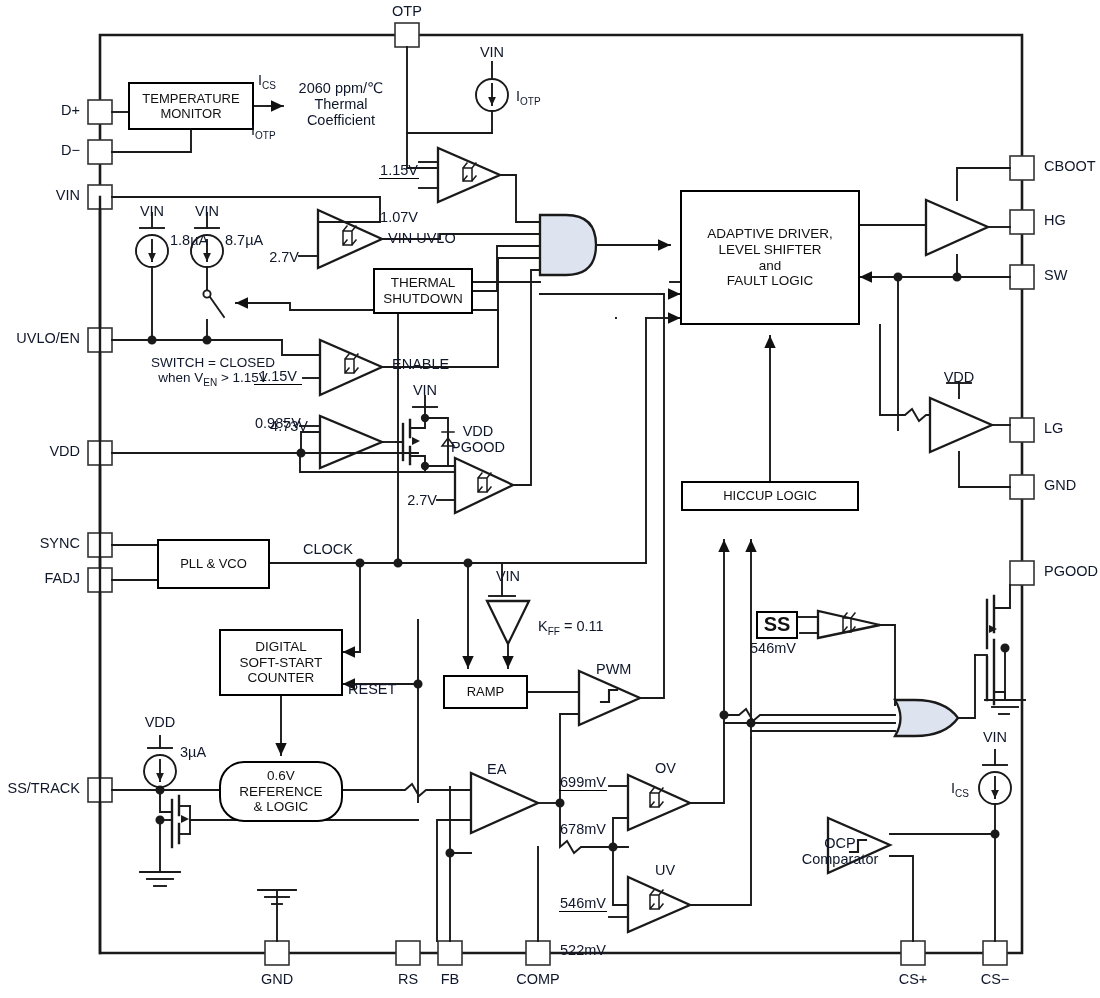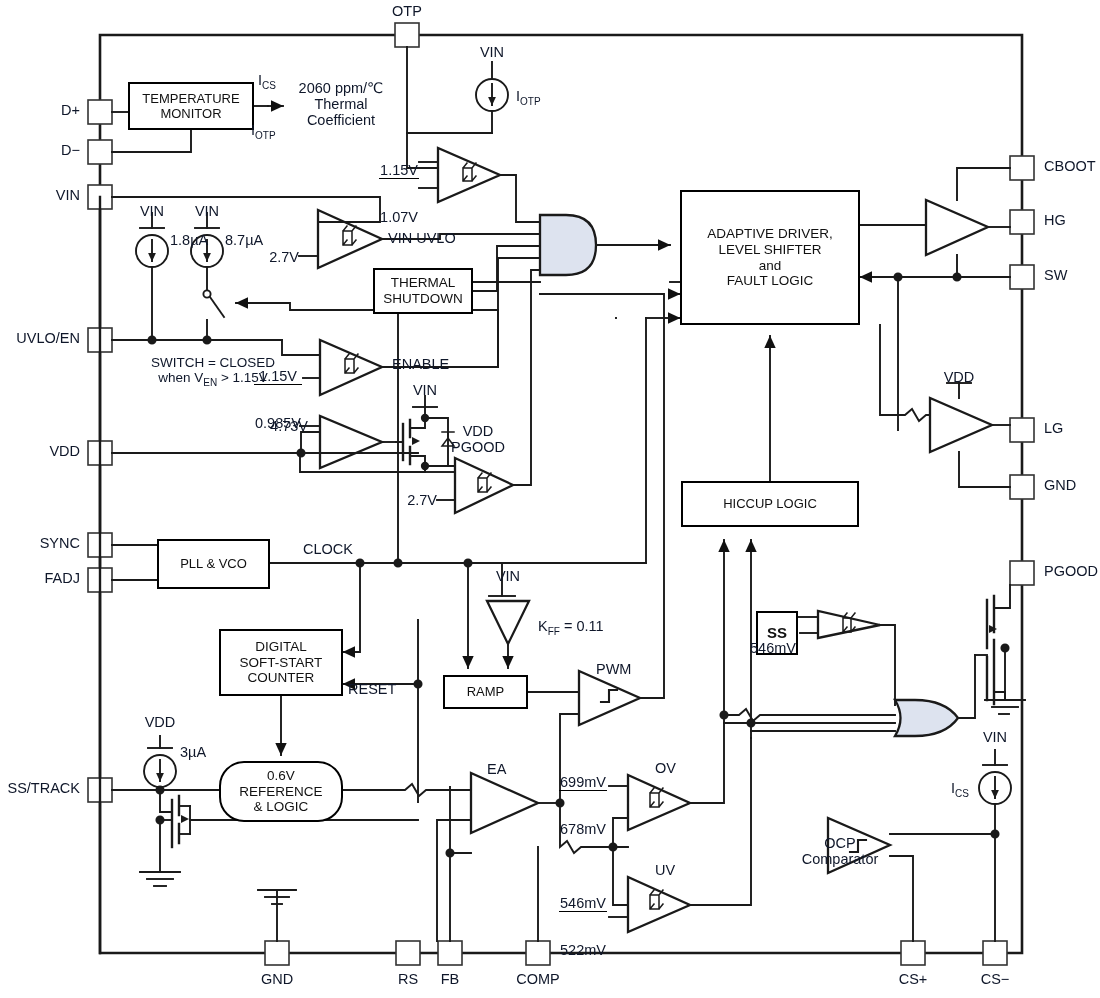--- a/index.html
+++ b/index.html
@@ -387,25 +387,25 @@
 
 <div class="blk" style="left:680px;top:190px;width:180px;height:135px;font-size:13.5px;">
   <span>
         <span style="display:block">ADAPTIVE DRIVER,</span>
         <span style="display:block">LEVEL SHIFTER</span>
         <span style="display:block">and</span>
         <span style="display:block">FAULT LOGIC</span>
       </span>
 </div>
 
-<div class="blk" style="left:681px;top:481px;width:178px;height:46px;">
+<div class="blk" style="left:681px;top:481px;width:178px;height:30px;">
   <span>HICCUP LOGIC</span>
 </div>
 
-<div class="blk" style="left:756px;top:611px;width:42px;height:44px;font-weight:bold;font-size:15px;">
+<div class="blk" style="left:756px;top:611px;width:42px;height:28px;font-weight:bold;font-size:20px;">
   <span>SS</span>
 </div>
 
 <div class="lbl" style="left:258px;top:72px;"><span>I</span><span class="sub">CS</span></div>
 <div class="lbl c" style="left:276px;top:80px;width:130px;">
       <span style="display:block">2060 ppm/℃</span>
       <span style="display:block">Thermal</span>
       <span style="display:block">Coefficient</span>
     </div>
 <div class="lbl" style="left:251px;top:122px;"><span>I</span><span class="sub">OTP</span></div>

